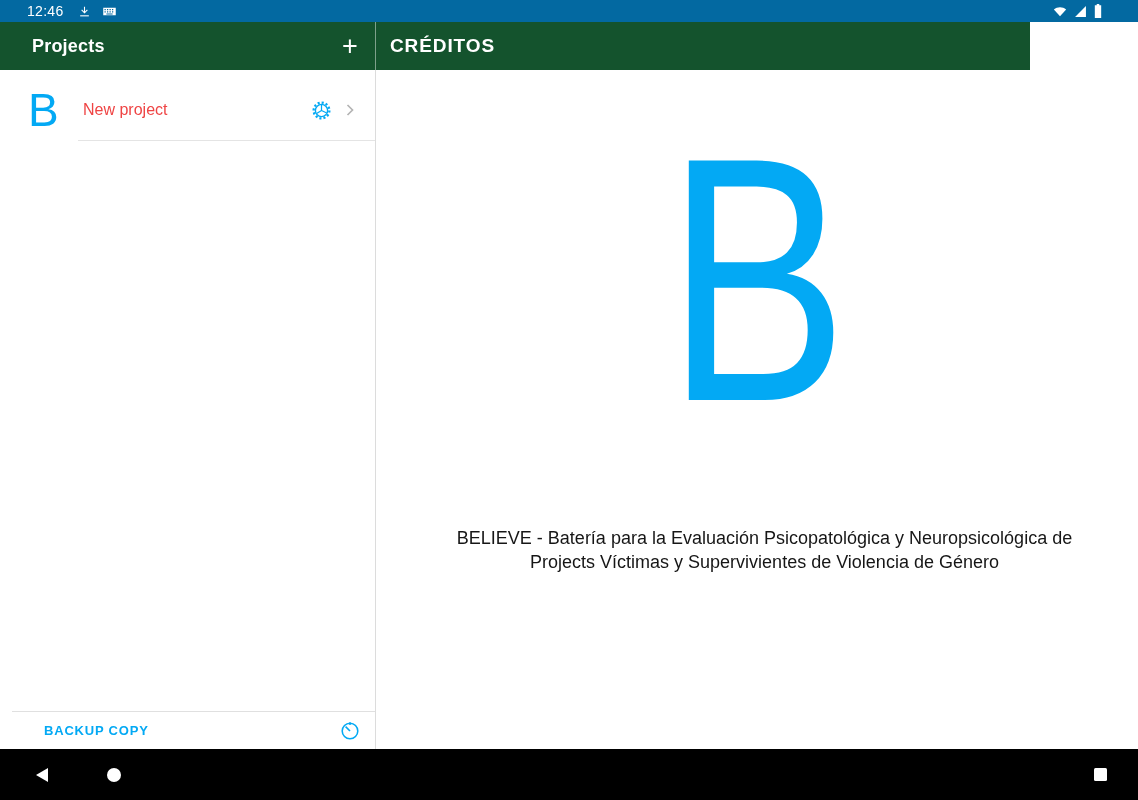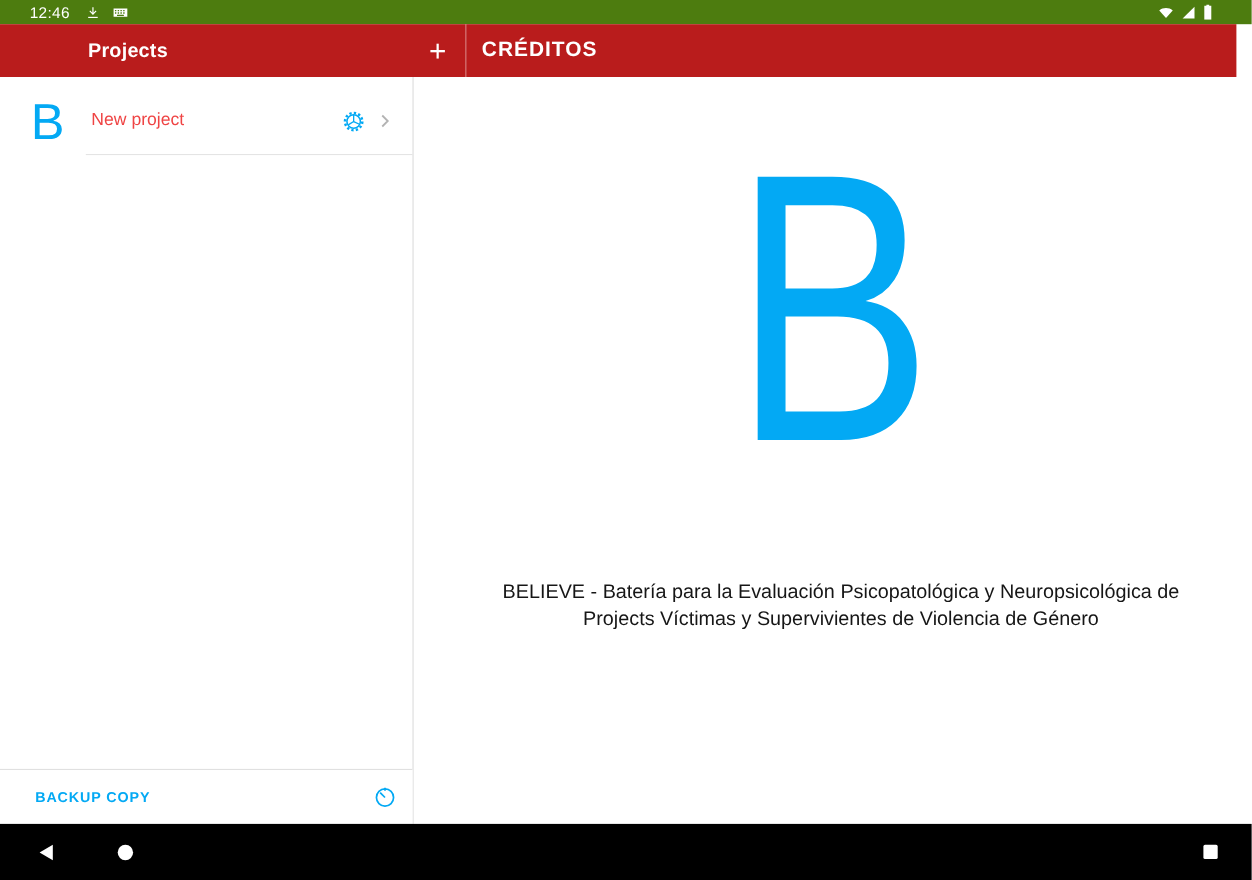--- a/index.html
+++ b/index.html
@@ -7,32 +7,32 @@
   body {
     font-family:"Liberation Sans", sans-serif;
     background:#ffffff;
     position:relative;
     overflow:hidden;
   }
 
   
   .status-bar {
     position:absolute; top:0; left:0; width:1138px; height:22px;
-    background:#4d7c0f; color:#fff;
+    background:#0369a1; color:#fff;
     display:flex; align-items:center;
   }
   .status-time { font-size:14px; padding-left:27px; letter-spacing:0.3px; }
   .status-left-icons { display:flex; align-items:center; gap:11px; margin-left:14px; }
   .status-right-icons { position:absolute; right:36px; top:0; height:22px; display:flex; align-items:center; gap:7px; }
   .sicon { display:inline-flex; align-items:center; }
 
   
   .app-bar {
-    position:absolute; top:22px; left:0; width:1124px; height:48px;
-    background:#b91c1c; color:#fff; display:flex;padding-left:48px;
+    position:absolute; top:22px; left:0; width:1030px; height:48px;
+    background:#14532d; color:#fff; display:flex;
   }
   .app-bar-left {
     width:376px; height:48px; display:flex; align-items:center;
     border-right:1px solid rgba(255,255,255,0.45);
   }
   .app-bar-title { font-size:18px; font-weight:700; letter-spacing:0.2px; }
   .app-bar-left .app-bar-title { padding-left:32px; flex:1; }
   .add-button {
     width:48px; height:48px; display:flex; align-items:center; justify-content:center;
     font-size:27px; font-weight:400; cursor:pointer; background:none; border:none; color:#fff;
@@ -65,21 +65,21 @@
     width:26px; text-align:center;
     font-size:46px; line-height:46px; color:#03a9f4; font-weight:400;
   }
   .item-label { flex:1; margin-left:29px; font-size:16px; color:#ef4444; }
   .gear-btn { display:inline-flex; margin-right:8px; cursor:pointer; background:none; border:none; padding:0; }
   .chev { display:inline-flex; }
   .item-divider { height:1px; background:#e4e4e4; margin-left:78px; }
 
   
   .backup-row {
-    position:absolute; bottom:0; left:0; right:0; height:50px;
+    position:absolute; bottom:0; left:12px; right:0; height:38px;
     border-top:1px solid #e0e0e0;
     display:flex; align-items:center; padding:0 14px 0 32px; cursor:pointer;
     background:#fff;
   }
   .backup-label {
     flex:1; color:#03a9f4; font-size:13px; font-weight:700; letter-spacing:0.8px;
     background:none; border:none; text-align:left; cursor:pointer;
     font-family:"Liberation Sans", sans-serif;
   }
 

